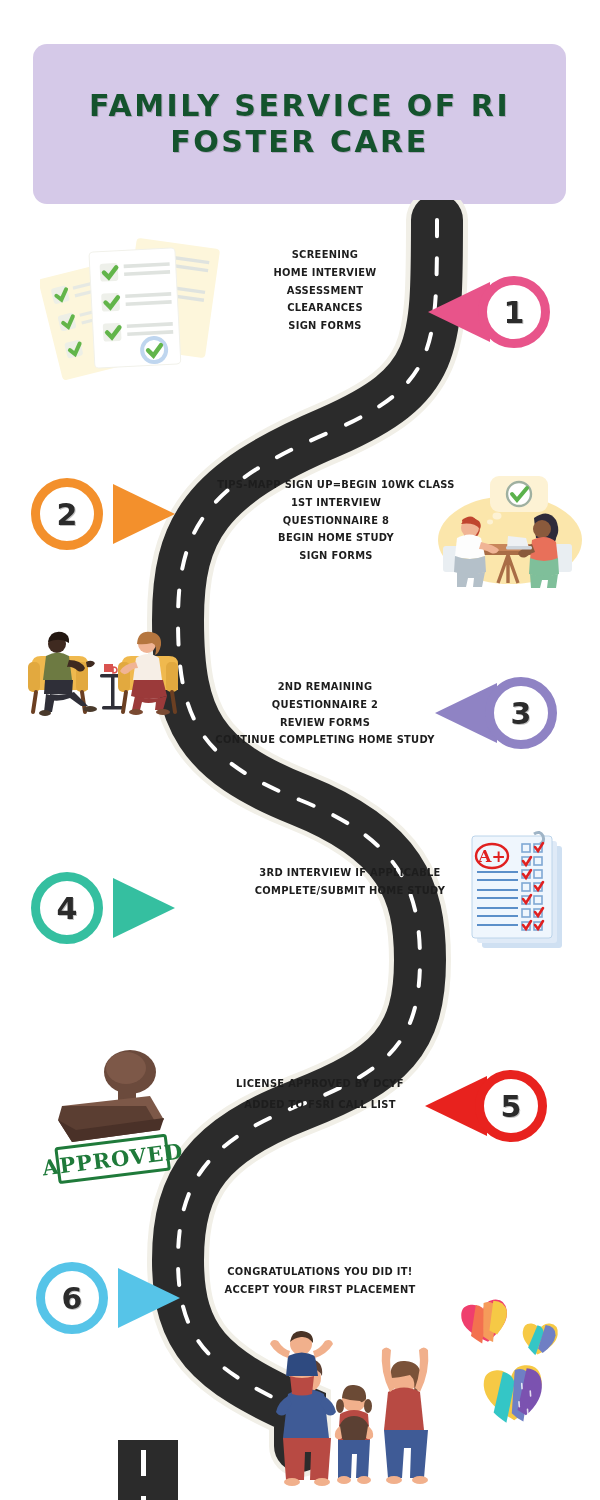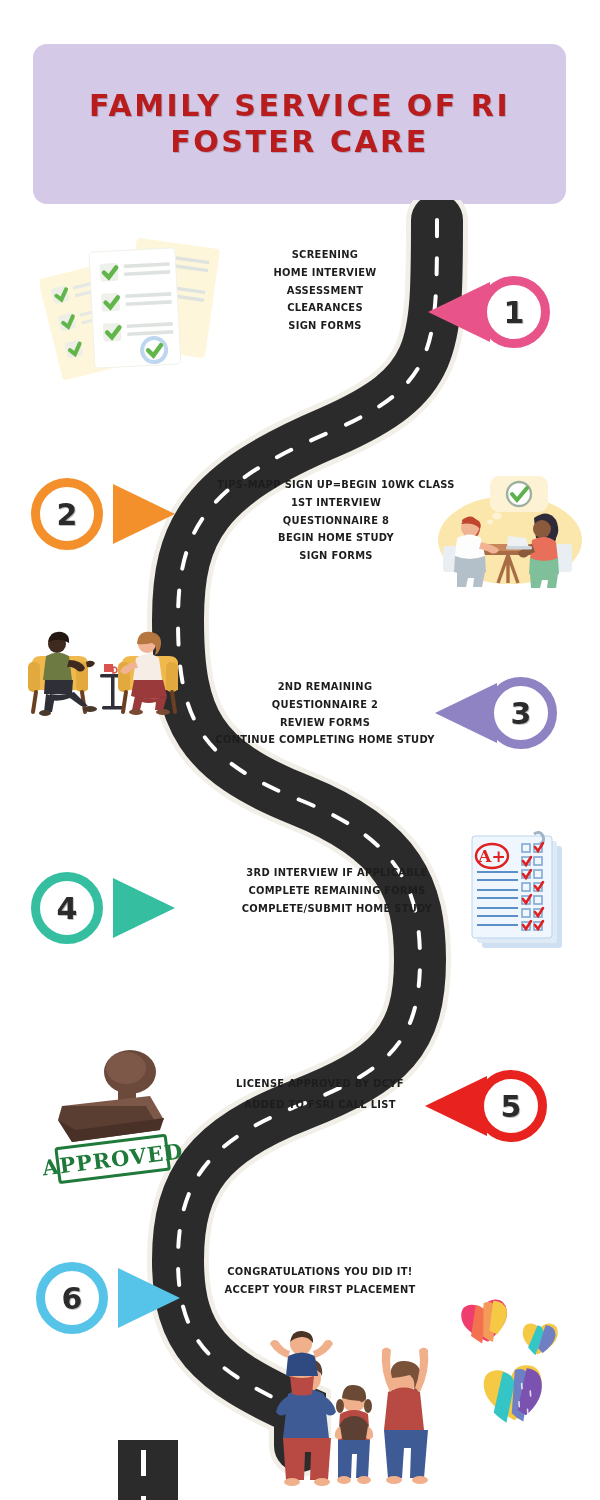--- a/index.html
+++ b/index.html
@@ -15,21 +15,21 @@
   
   .title-card{
     position:absolute; left:33px; top:44px; width:533px; height:160px;
     background:#d5c9e8; border-radius:14px;
     display:flex; flex-direction:column; align-items:center; justify-content:center;
     gap:2px;
   }
   .title-line{
     font-family:"DejaVu Sans", sans-serif;
     font-weight:bold; font-size:30px; letter-spacing:2.5px;
-    color:#b91c1c; text-align:center; line-height:1.14;
+    color:#14532d; text-align:center; line-height:1.14;
     text-shadow:1px 1px 0 rgba(0,0,0,.18);
   }
 
   
   .road-svg{ position:absolute; left:0; top:200px; width:600px; height:1300px; }
 
   
   .step-text{
     position:absolute; text-align:center;
     font-family:"DejaVu Sans Condensed","DejaVu Sans", sans-serif;
@@ -254,23 +254,22 @@
     <circle cx="131" cy="32" r="9" fill="#f0b495"></circle>
     <path d="M121 32 q1-14 14-12 q11 2 10 13 q-2 9-6 10 q3-10-3-12 q-8 2-15 1z" fill="#b5763f"></path>
     <path d="M120 46 q12-8 23 0 l3 22 h-29z" fill="#f6eee6"></path>
     <path d="M120 50 q-12 2-16 9 q3 5 8 2 q5-5 10-5z" fill="#f0b495"></path>
     <path d="M118 68 h29 l4 16 q-18 6-36 0z" fill="#9b3a3a"></path>
     <path d="M119 84 q16 5 32 0 l-4 14 h-8 l1-8 q-8 2-14 0 l-2 8 h-8z" fill="#9b3a3a"></path>
     <ellipse cx="120" cy="100" rx="7" ry="3" fill="#7a4a32"></ellipse>
     <ellipse cx="147" cy="100" rx="7" ry="3" fill="#7a4a32"></ellipse>
   </svg>
 
-  <div class="step-text" style="left:212px; top:864px; width:250px;">
+  <div class="step-text" style="left:225px; top:864px; width:250px;">
     <div>3RD INTERVIEW IF APPLICABLE</div>
-    <div>COMPLETE REMAINING FORMS</div>
     <div>COMPLETE/SUBMIT HOME STUDY</div>
   </div>
   <div class="pin" style="left:25px; top:862px; width:155px; height:92px;">
     <div class="pin-circle" style="left:6px; top:10px; border-color:#35bfa0;">
       <span class="pin-num">4</span>
     </div>
     <div class="pin-tri" style="left:88px; top:16px; border-top:30px solid transparent; border-bottom:30px solid transparent; border-left:62px solid #35bfa0;"></div>
   </div>
 
   <svg class="illus" style="left:458px; top:824px;" width="128" height="132" viewBox="0 0 128 132">

